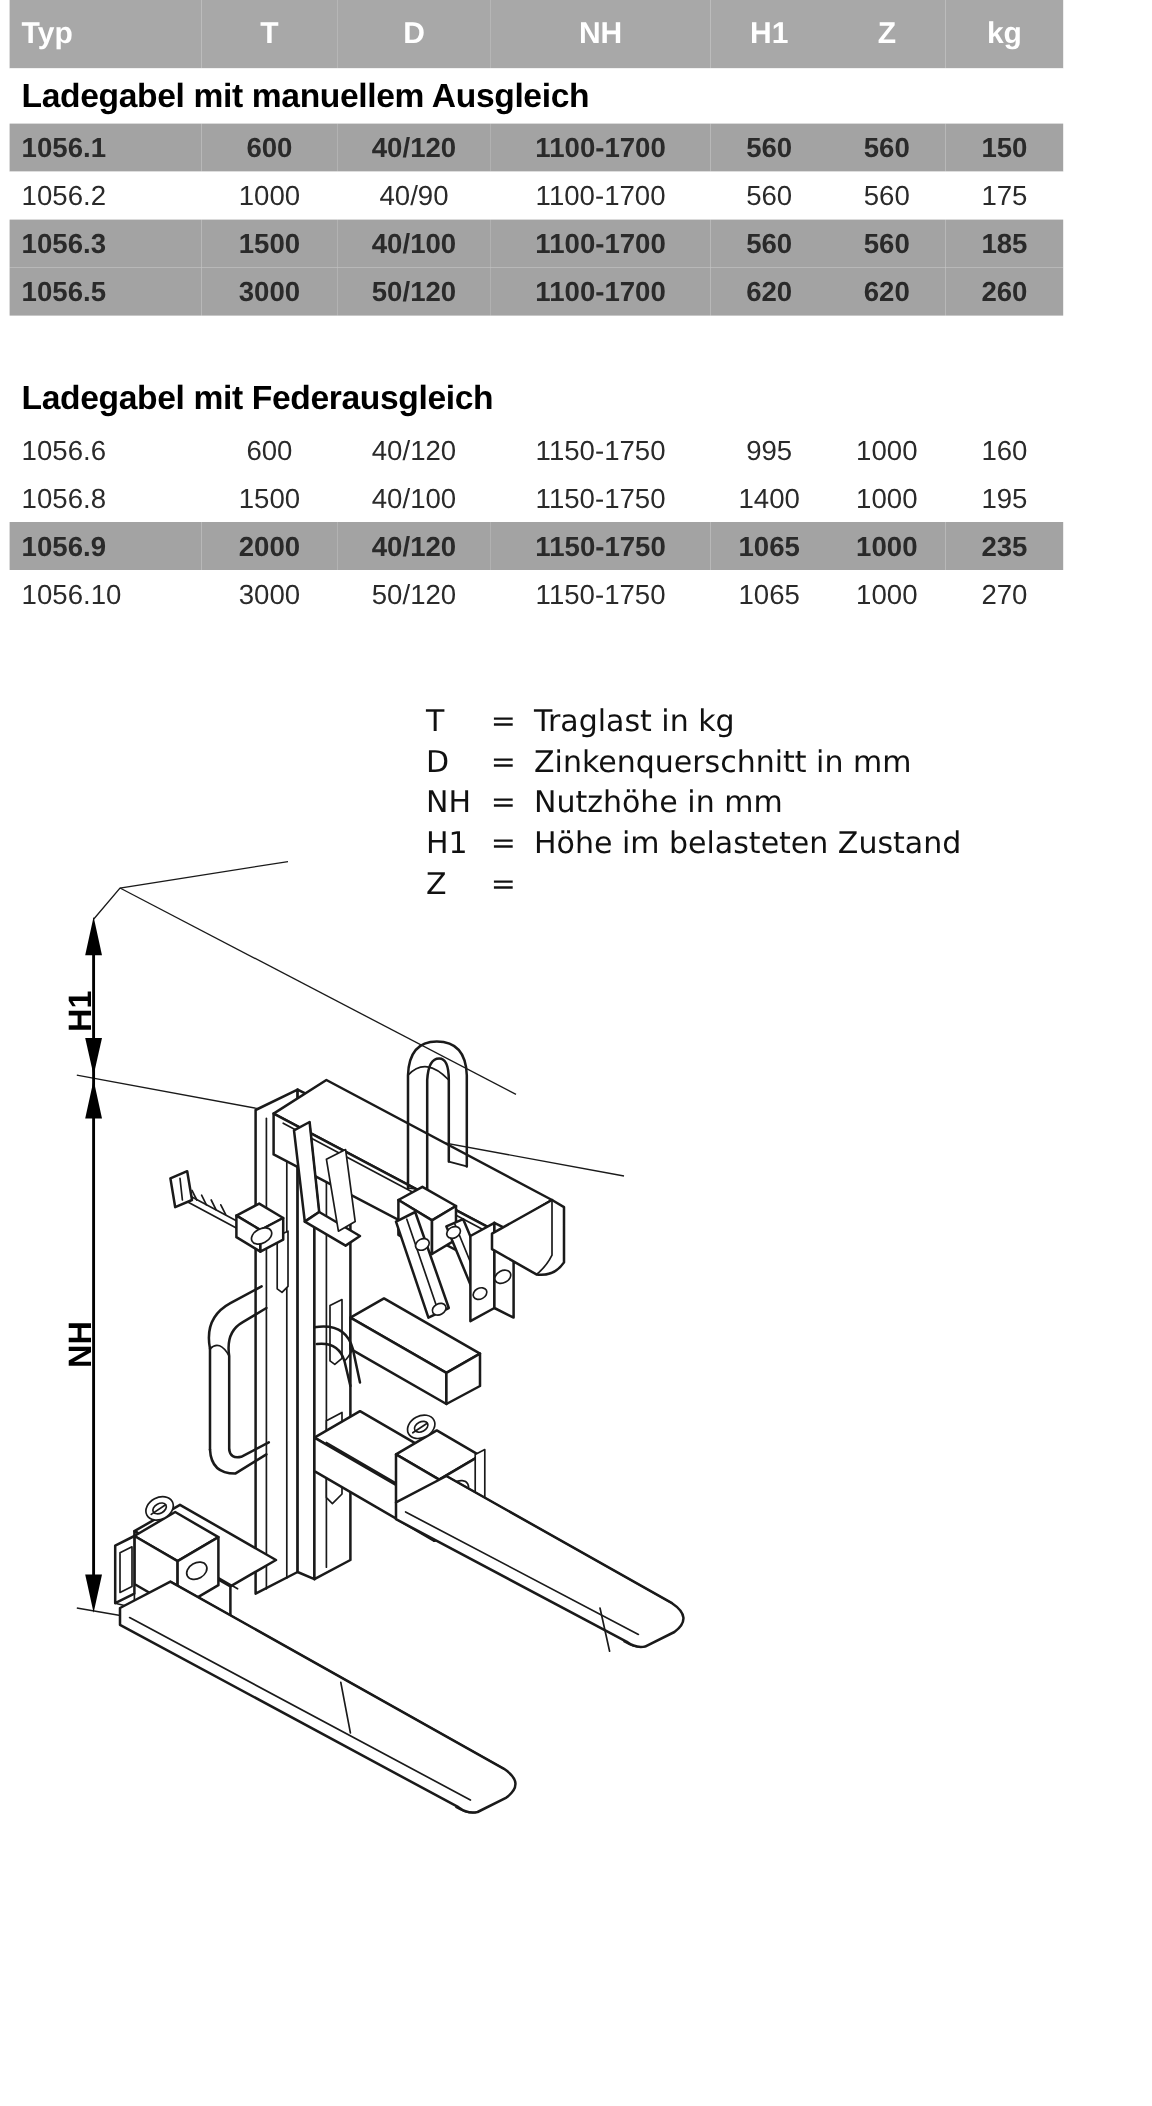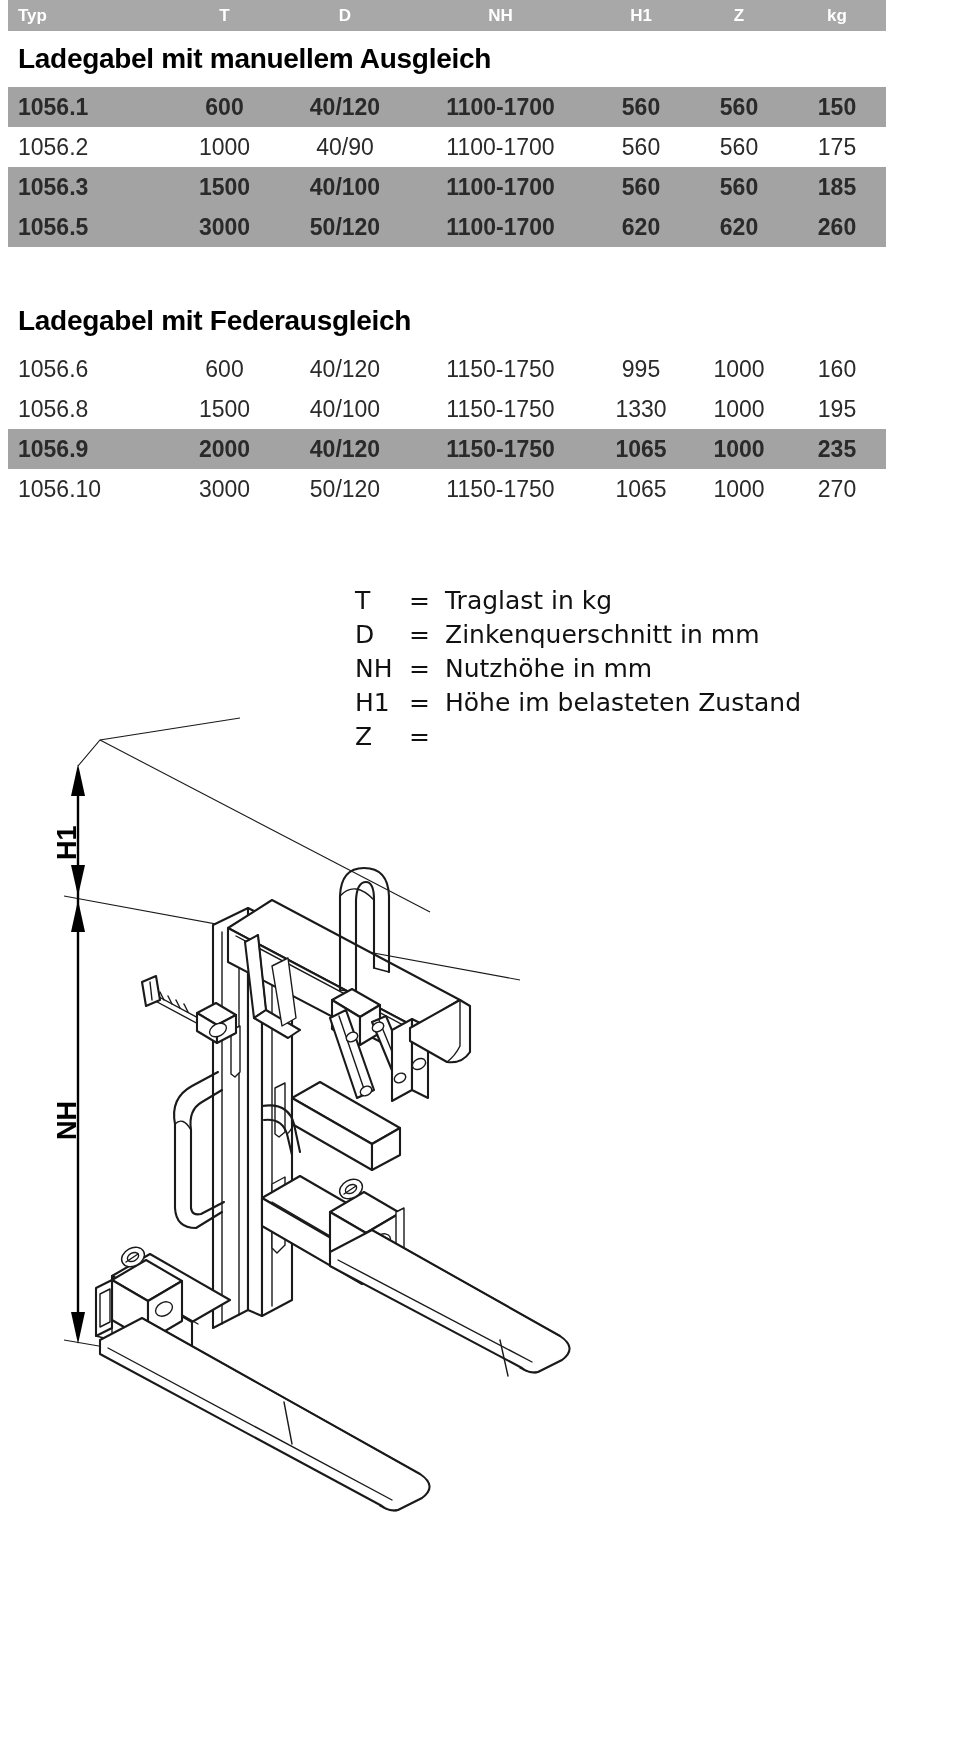--- a/index.html
+++ b/index.html
@@ -25,31 +25,31 @@
   }
   .spec-table td, .spec-table th {
     padding: 0;
     margin: 0;
   }
 
   .hdr-row th {
     background: #a8a8a8;
     color: #ffffff;
     font-weight: bold;
-    font-size: 17px;
-    height: 31px;
+    font-size: 25px;
+    height: 57px;
     letter-spacing: 0px;
     font-family: "Liberation Sans", sans-serif;
   }
 
   .section-row td {
     background: #ffffff;
     font-weight: bold;
     font-size: 28px;
-    height: 56px;
+    height: 46px;
     text-align: left;
     padding-left: 10px;
     color: #000;
     letter-spacing: -0.3px;
   }
 
   .data-row td {
     font-size: 23px;
     height: 40px;
     color: #2a2a2a;
@@ -175,21 +175,21 @@
       <td class="col-nh">1150-1750</td>
       <td class="col-h1">995</td>
       <td class="col-z">1000</td>
       <td class="col-kg">160</td>
     </tr>
     <tr class="data-row plain">
       <td class="col-typ">1056.8</td>
       <td class="col-t">1500</td>
       <td class="col-d">40/100</td>
       <td class="col-nh">1150-1750</td>
-      <td class="col-h1">1330</td>
+      <td class="col-h1">1400</td>
       <td class="col-z">1000</td>
       <td class="col-kg">195</td>
     </tr>
     <tr class="data-row shaded">
       <td class="col-typ">1056.9</td>
       <td class="col-t">2000</td>
       <td class="col-d">40/120</td>
       <td class="col-nh">1150-1750</td>
       <td class="col-h1">1065</td>
       <td class="col-z">1000</td>

